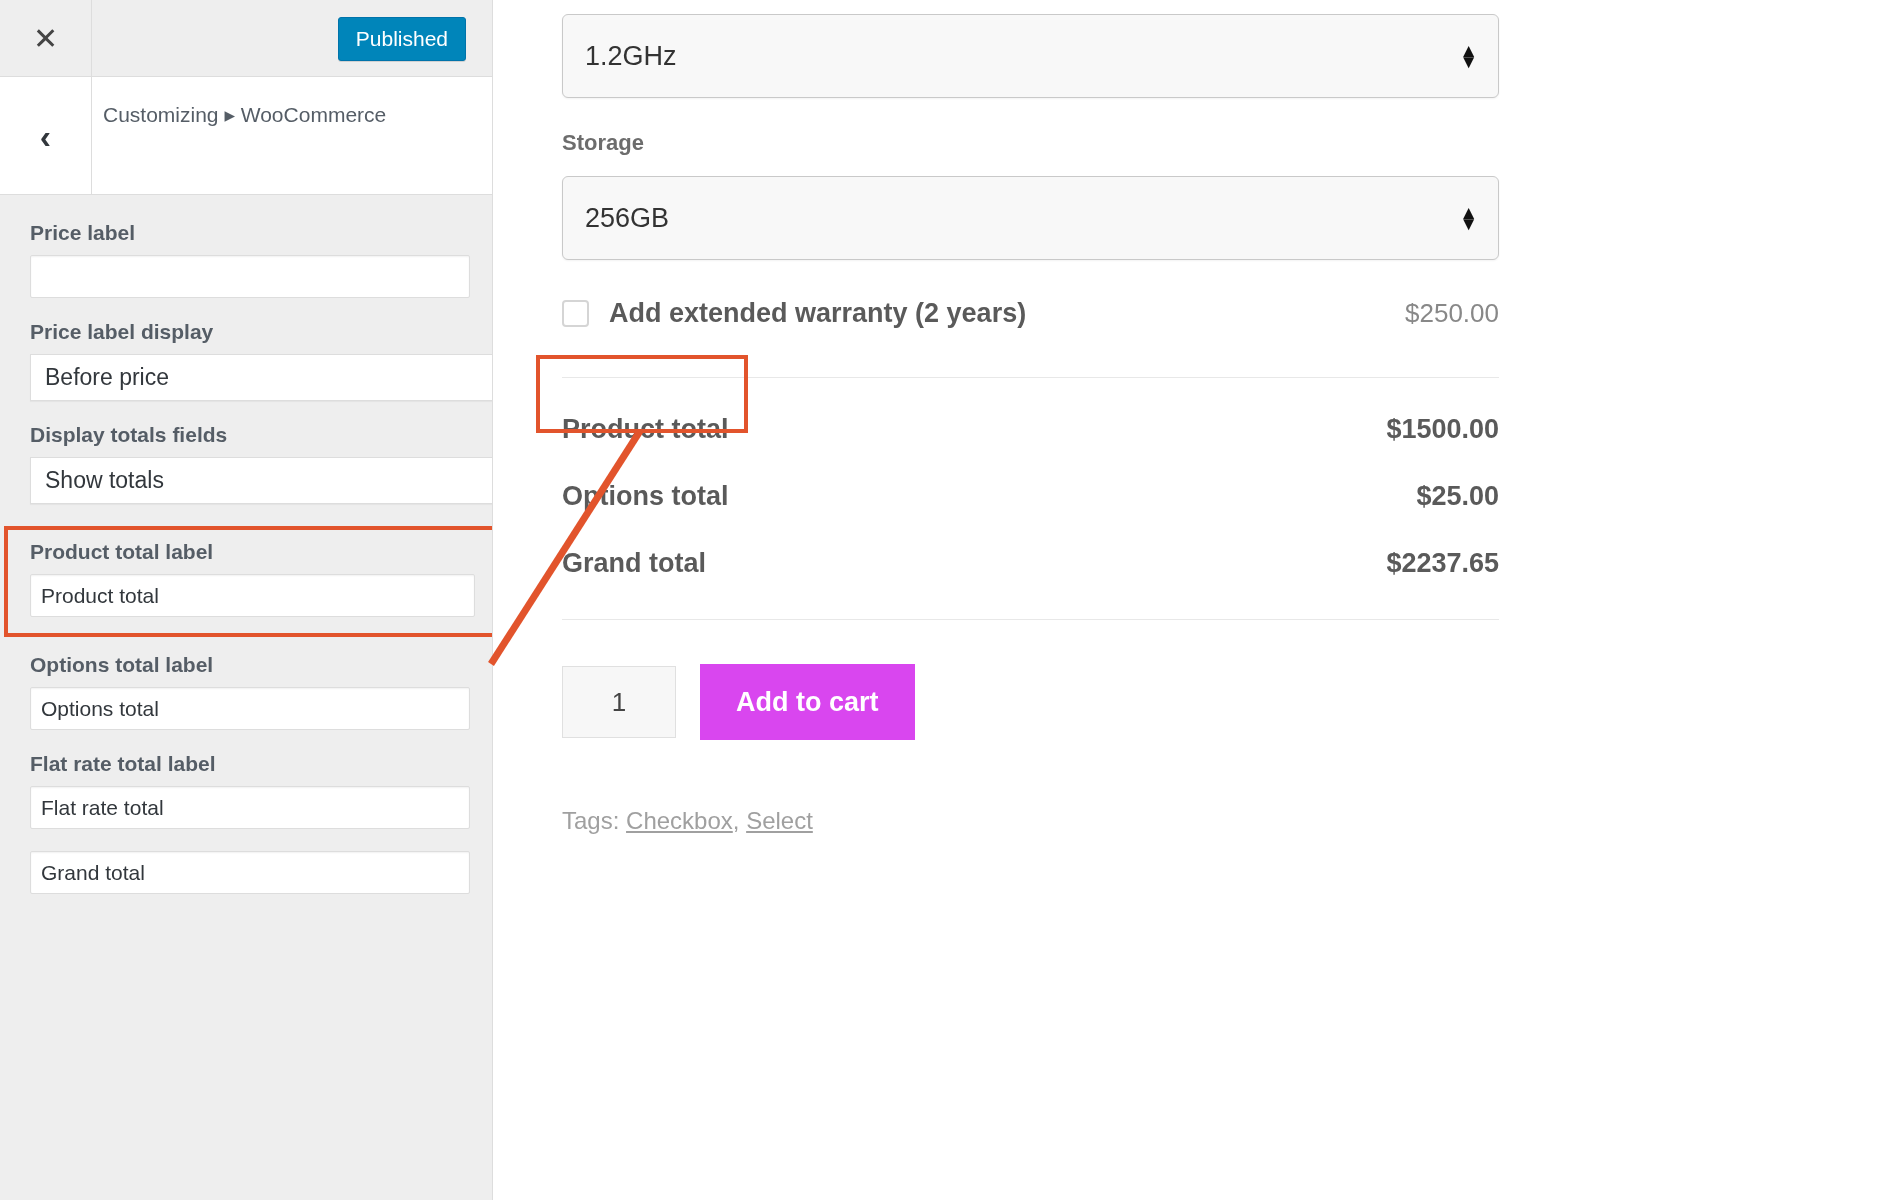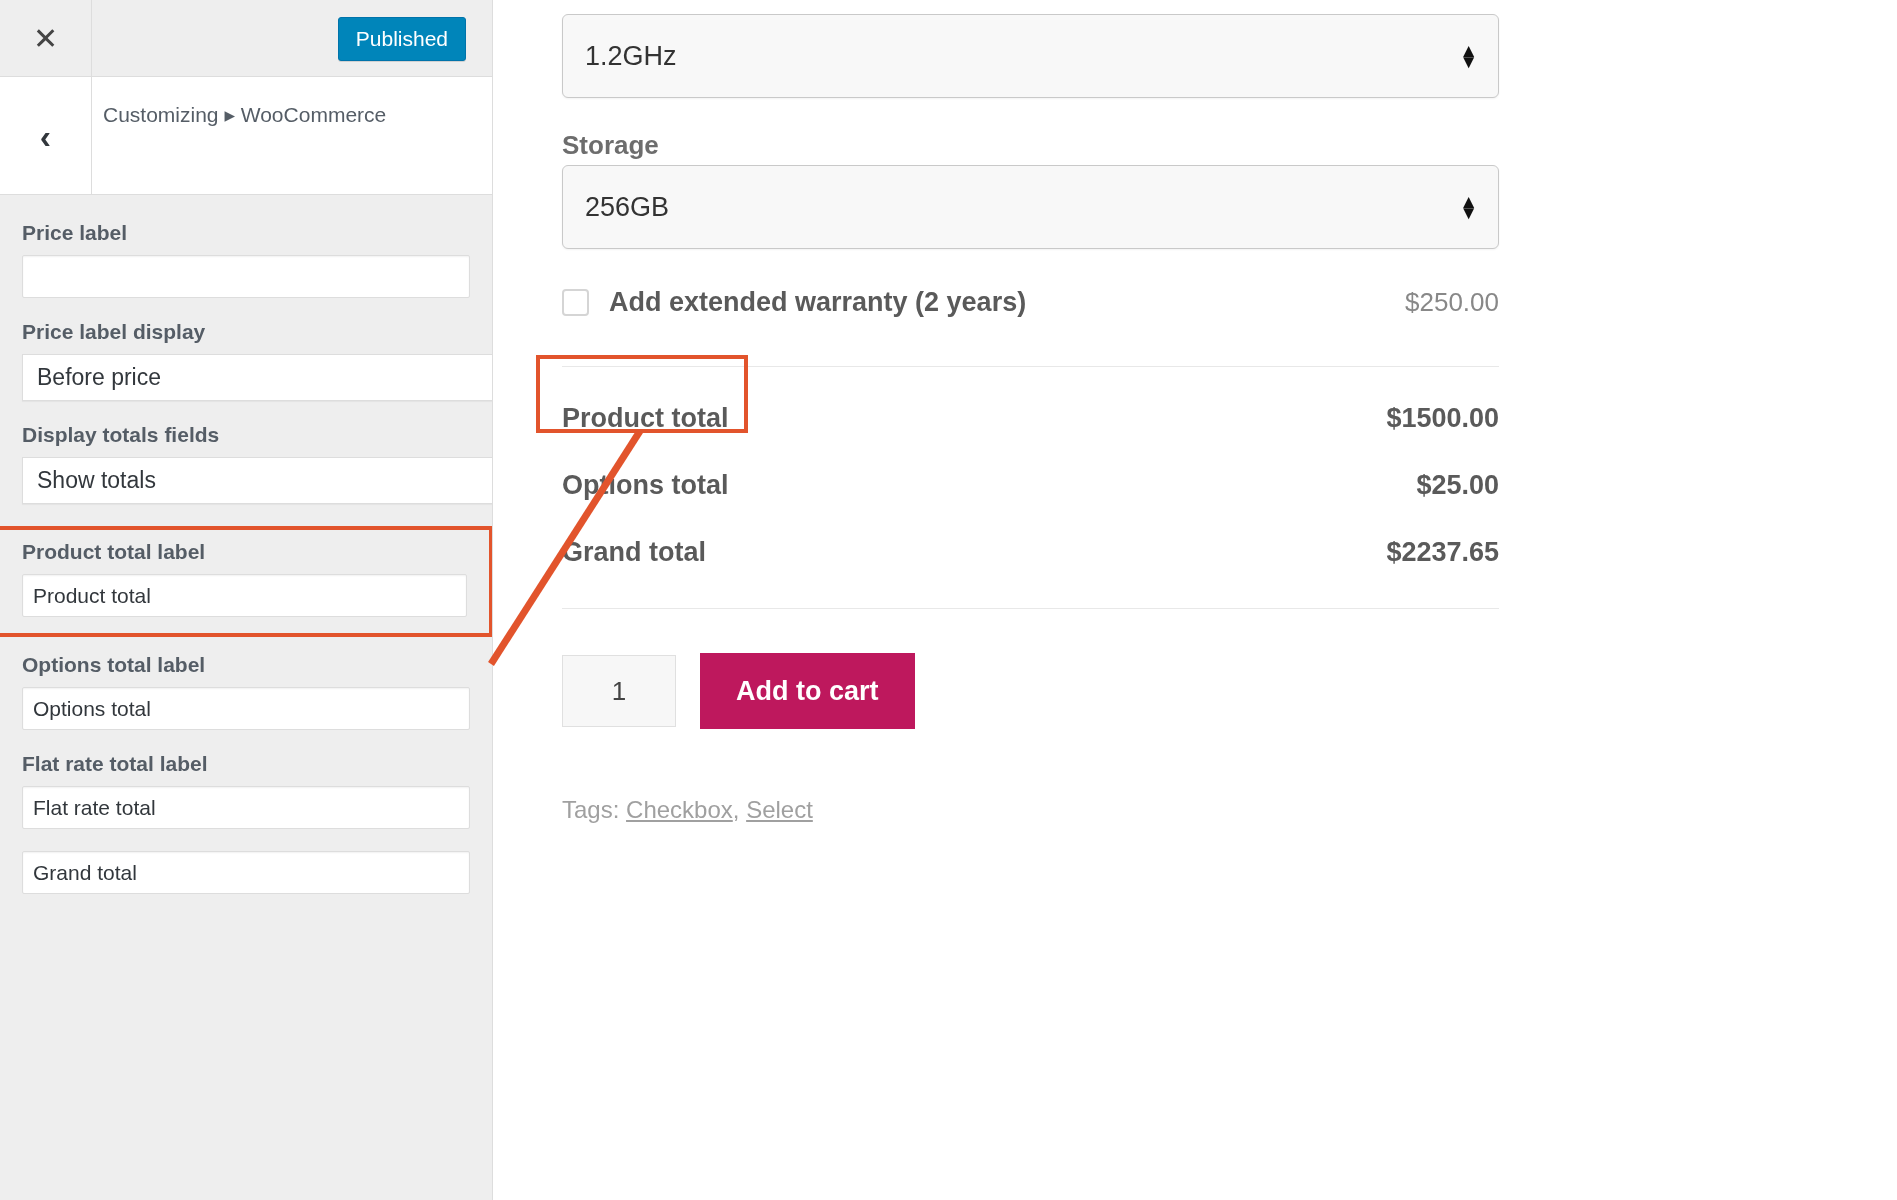--- a/index.html
+++ b/index.html
@@ -99,21 +99,21 @@
   .panel-title {
     font-size: 29px;
     font-weight: 400;
     color: #555d66;
     white-space: nowrap;
   }
 
   
   .cust-body {
     position: relative;
-    padding: 26px 0 0 0;
+    padding: 26px 0 0 8px;
     background: #eeeeee;
     height: 1004px;
   }
   .field {
     padding: 0 22px;
     margin-bottom: 22px;
   }
   .field-label {
     display: block;
     font-size: 21px;
@@ -199,24 +199,24 @@
   .p-spin {
     position: absolute;
     right: 20px; top: 50%;
     transform: translateY(-50%);
     display: flex; flex-direction: column;
     line-height: 0.6;
     font-size: 19px;
     color: #111;
   }
   .p-label {
-    font-size: 26px;
+    font-size: 22px;
     font-weight: 700;
     color: #6d6d6d;
-    margin: 32px 0 4px 0;
+    margin: 32px 0 20px 0;
   }
 
   .warranty-row {
     display: flex;
     align-items: center;
     margin-top: 38px;
     width: 937px;
   }
   .cb {
     width: 27px; height: 27px;
@@ -274,21 +274,21 @@
     background: #f7f7f7;
     display: flex; align-items: center; justify-content: center;
     font-size: 26px;
     color: #444;
     cursor: text;
   }
   .cart-btn {
     margin-left: 24px;
     height: 76px;
     padding: 0 36px;
-    background: #be185d;
+    background: #d946ef;
     color: #ffffff;
     font-size: 27px;
     font-weight: 700;
     border: none;
     display: flex; align-items: center; justify-content: center;
     cursor: pointer;
     font-family: "Liberation Sans", sans-serif;
   }
 
   .meta {

